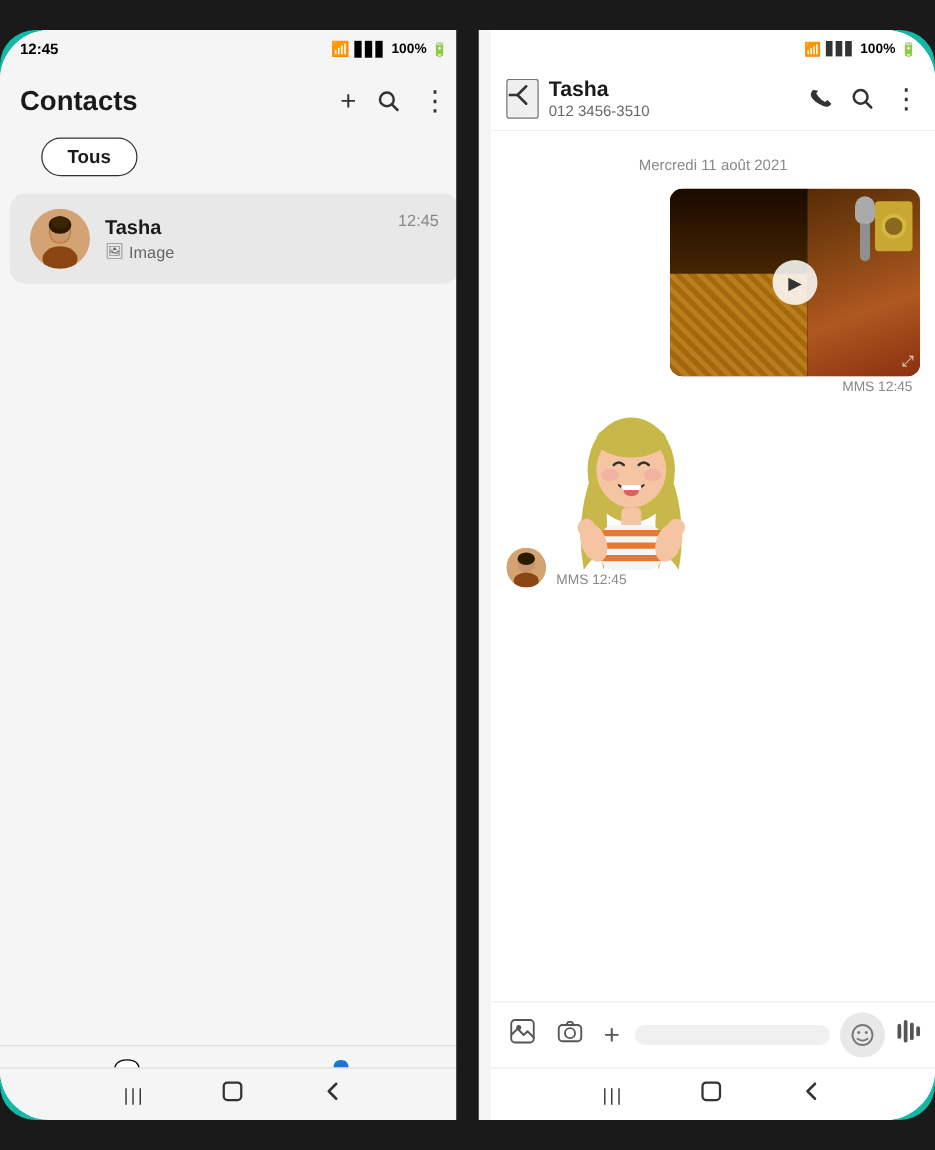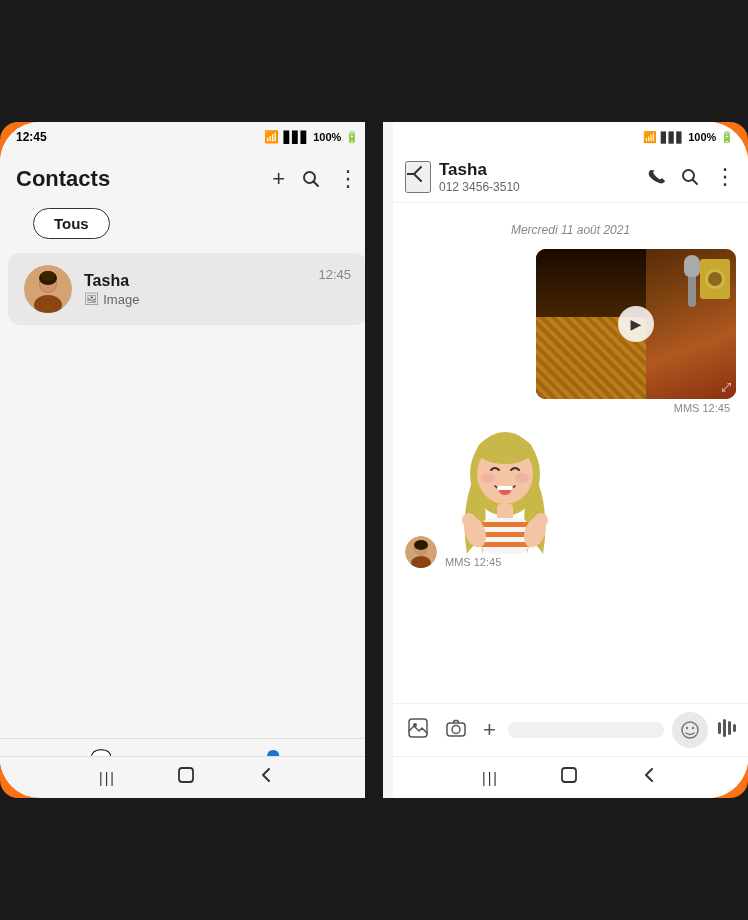--- a/index.html
+++ b/index.html
@@ -8,23 +8,23 @@
       height: 920px;
       background: #1a1a1a;
       display: flex;
       align-items: center;
       justify-content: center;
       font-family: 'Segoe UI', sans-serif;
       overflow: hidden;
     }
     .device {
       width: 748px;
-      height: 676px;
-      background: #f97316;
-      border-radius: 18px;
+      height: 872px;
+      background: #14b8a6;
+      border-radius: 28px;
       overflow: hidden;
       position: relative;
       display: flex;
       flex-direction: column;
     }
     
     .hinge {
       position: absolute;
       top: 0;
       left: 50%;
@@ -208,21 +208,20 @@
       flex: 1;
       overflow-y: auto;
       padding: 12px;
       background: white;
     }
     .date-divider {
       text-align: center;
       font-size: 12px;
       color: #888;
       margin: 8px 0 12px 0;
-      font-style: italic;
     }
     .msg-outgoing {
       display: flex;
       justify-content: flex-end;
       margin-bottom: 6px;
     }
     .video-thumb {
       width: 200px;
       height: 150px;
       background: linear-gradient(135deg, #8B4513 0%, #A0522D 30%, #CD853F 60%, #8B0000 100%);

